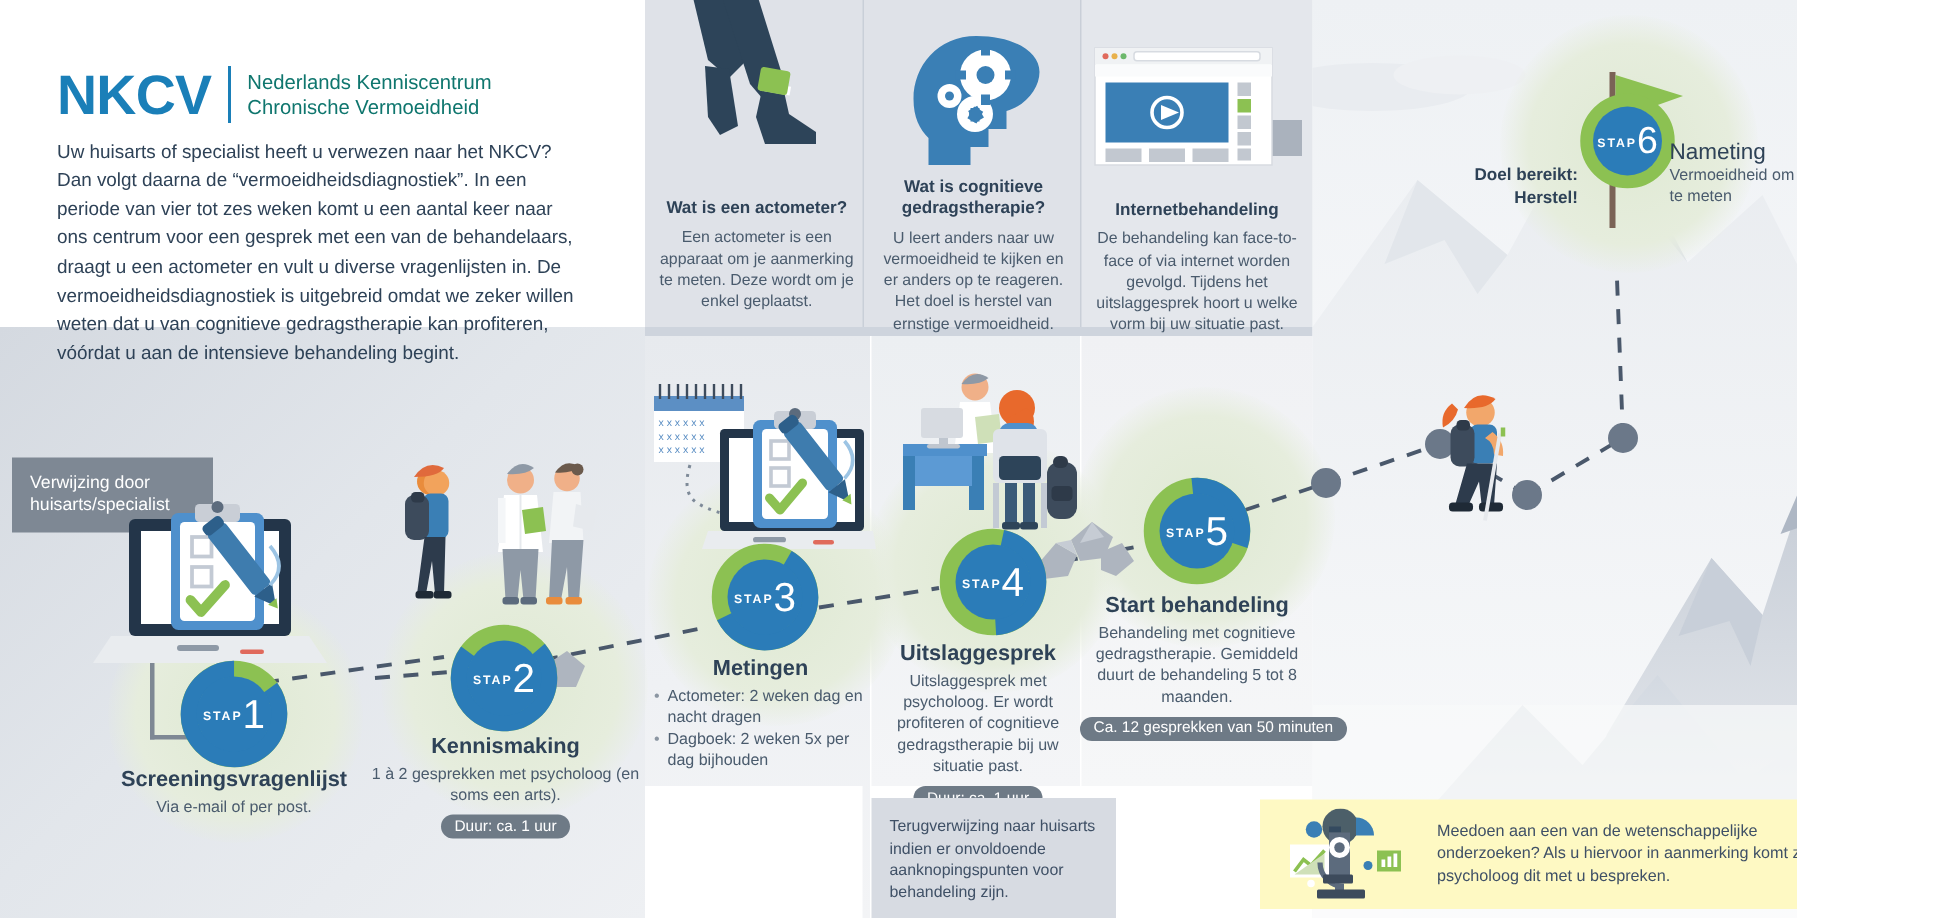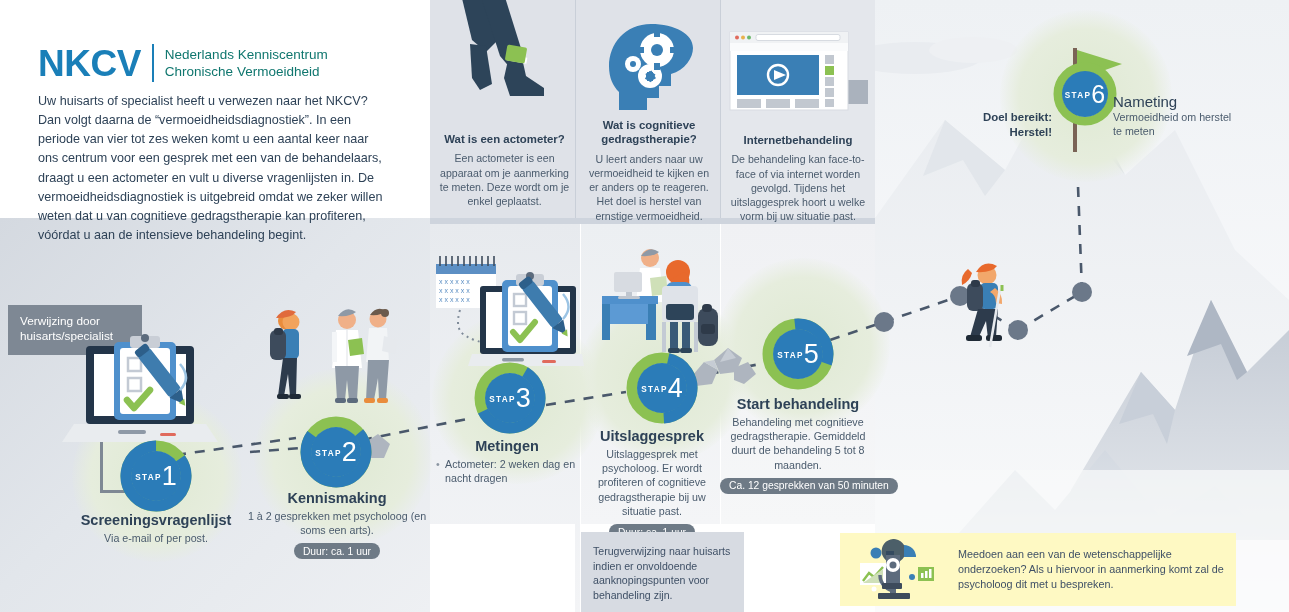--- a/index.html
+++ b/index.html
@@ -4,21 +4,21 @@
 <style>
   html,body{margin:0;padding:0;}
   body{
     width:1289px;height:612px;
     background:#ffffff;
     font-family:"Liberation Sans", sans-serif;
     overflow:hidden;
     position:relative;
     color:#3d4b5c;
   }
-  .stage{position:absolute;inset:0;width:1289px;height:612px;overflow:hidden;}
+  .stage{position:absolute;inset:0;width:1198px;height:612px;overflow:hidden;}
   .abs{position:absolute;}
 
   
   .panel-left-grad{
     left:0;top:218px;width:430px;height:394px;
     background:linear-gradient(135deg,#d4d9e0 0%,#e2e6eb 45%,#eef0f3 100%);
   }
   .panel-top-mid{
     left:430px;top:0;width:290px;height:218px;
     background:#dfe2e8;
@@ -524,20 +524,21 @@
     </svg>
     <div class="step-txt">
       <span class="step-label">STAP</span>
       <span class="step-num">3</span>
     </div>
   </div>
   <div class="abs cap" style="left:436px;top:438px;width:142px;">
     <h3>Metingen</h3>
     <ul class="bullets">
       <li>Actometer: 2 weken dag en nacht dragen</li>
+      <li>Dagboek: 2 weken 5x per dag bijhouden</li>
     </ul>
   </div>
 
   <div class="abs step" style="left:626px;top:352px;">
     <svg width="72" height="72" viewBox="0 0 72 72">
       <circle cx="36" cy="36" r="30" fill="none" stroke="#8cc152" stroke-width="11"></circle>
       <circle cx="36" cy="36" r="30" fill="none" stroke="#2b7cb8" stroke-width="11" stroke-dasharray="86 189" transform="rotate(-78 36 36)"></circle>
       <circle cx="36" cy="36" r="25" fill="#2b7cb8"></circle>
     </svg>
     <div class="step-txt">

